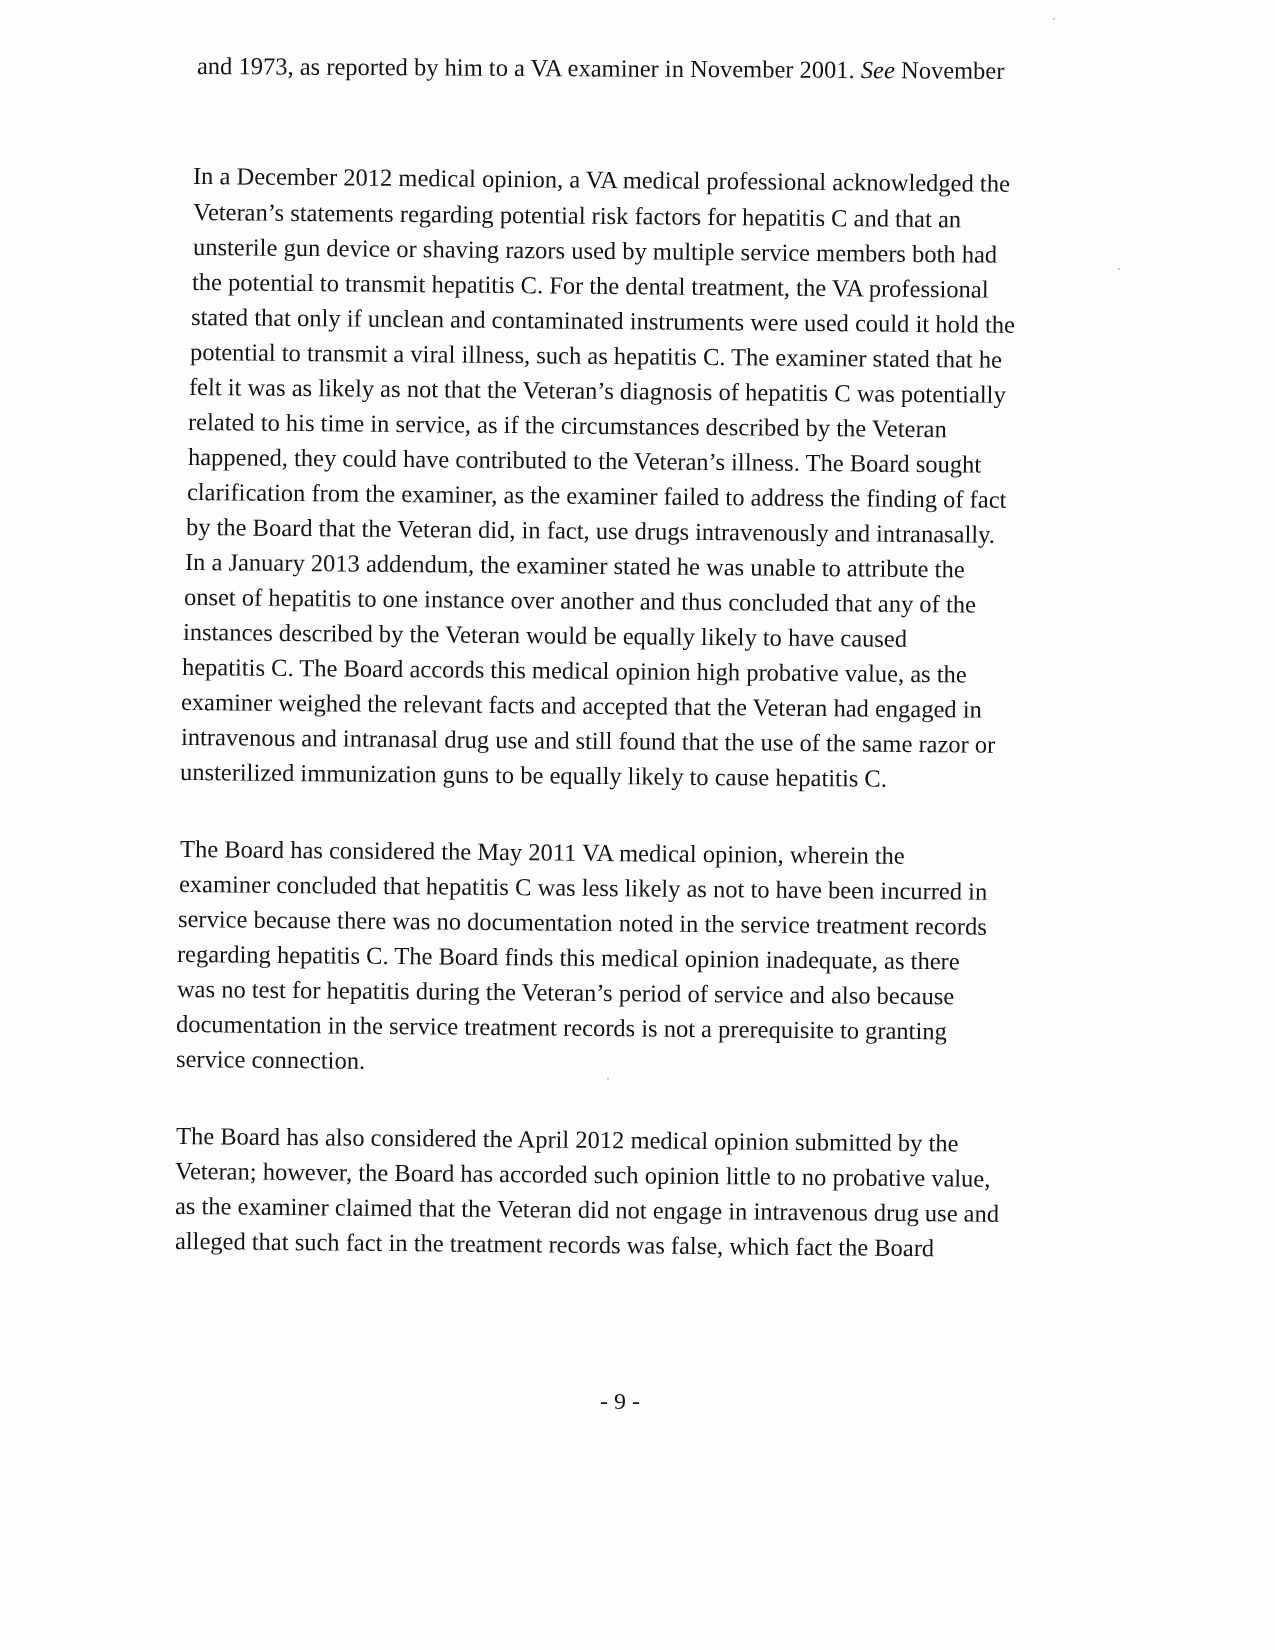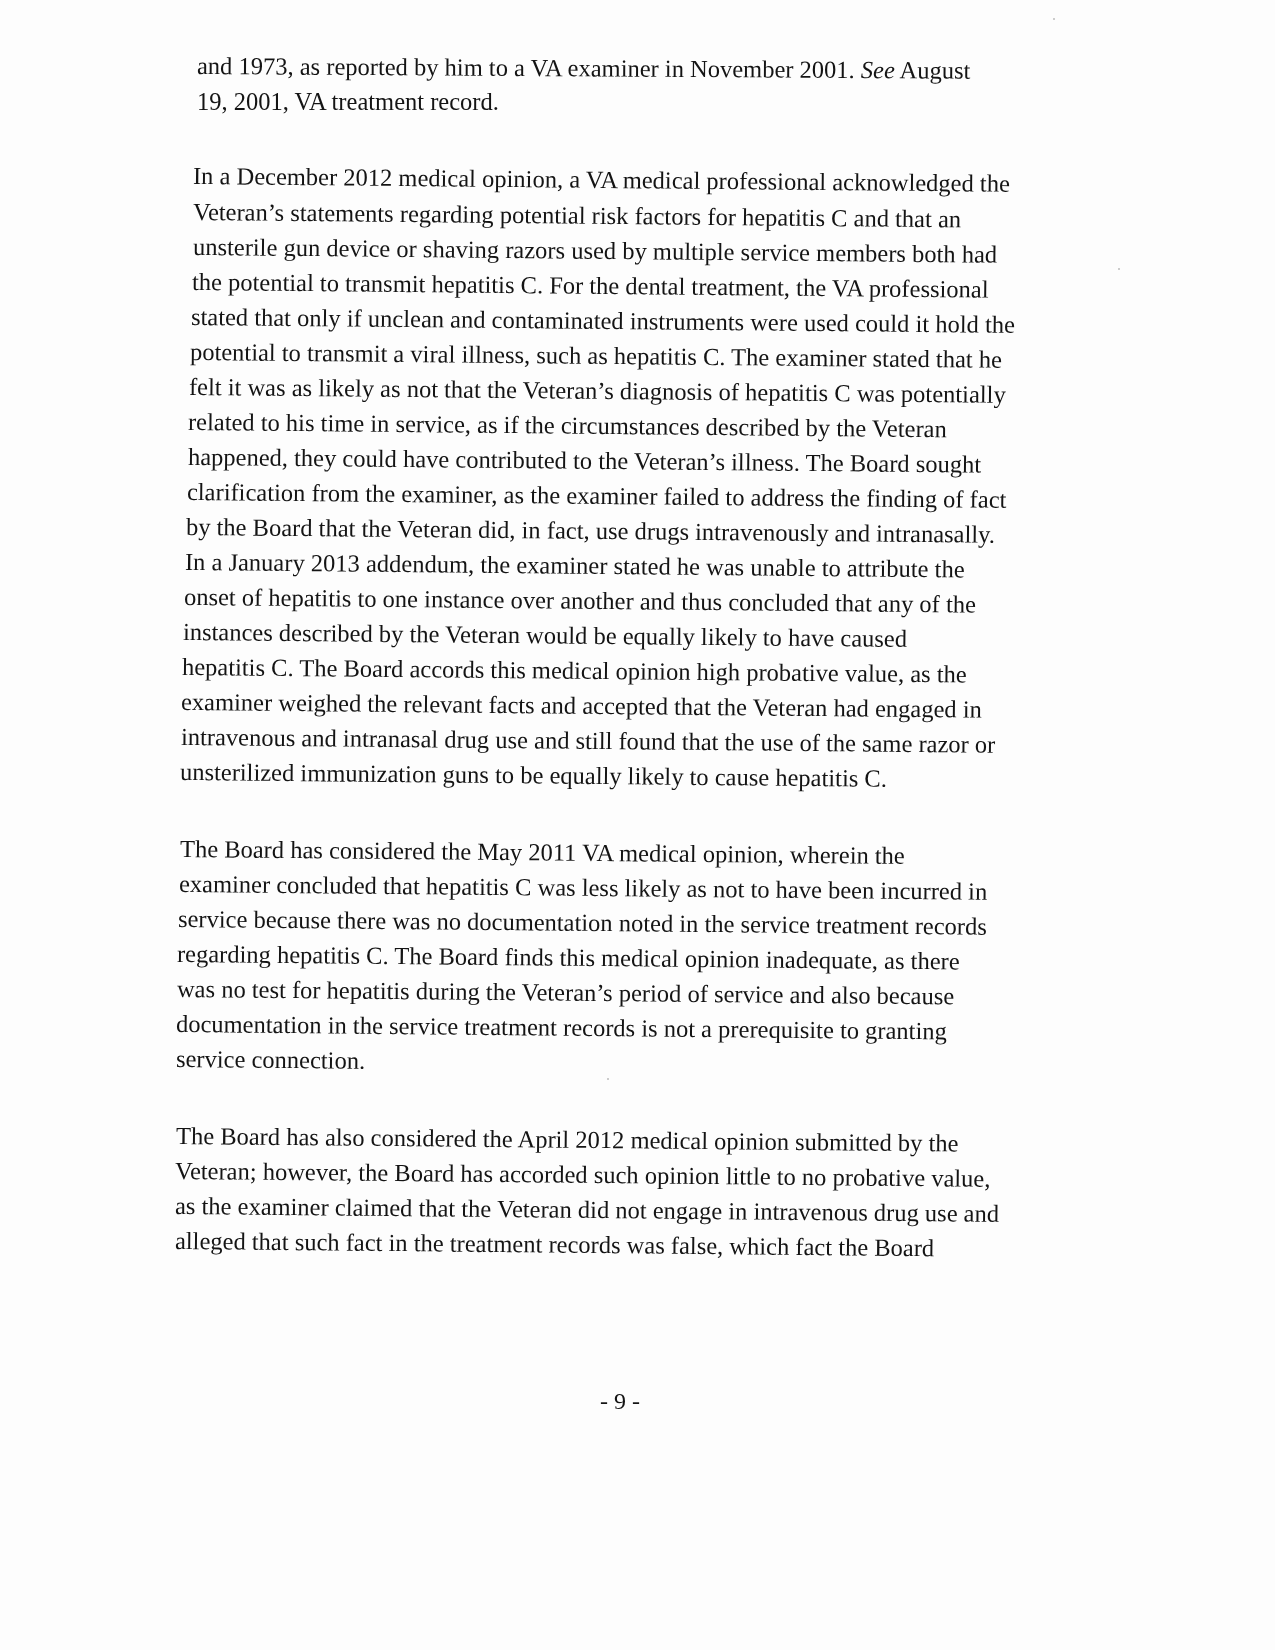--- a/index.html
+++ b/index.html
@@ -43,23 +43,22 @@
       background: #bbb;
       border-radius: 1px;
     }
   </style>
 </head>
 <body>
 
 <div class="page">
 
   <div class="line" style="left:197px; top:50px; transform: rotate(0.35deg) scaleX(1.0);">
-    <span>and 1973, as reported by him to a VA examiner in November 2001.  </span><em>See</em><span> August</span>
+    <span>and 1973, as reported by him to a VA examiner in November 2001.  </span><em>See</em><span> November</span>
   </div>
-  <div class="line" style="left:197px; top:86px;">19, 2001, VA treatment record.</div>
 
   <div class="line" style="left:193px; top:160px; transform: rotate(0.55deg);">In a December 2012 medical opinion, a VA medical professional acknowledged the</div>
   <div class="line" style="left:193px; top:196px; transform: rotate(0.55deg);">Veteran’s statements regarding potential risk factors for hepatitis C and that an</div>
   <div class="line" style="left:193px; top:231px; transform: rotate(0.55deg);">unsterile gun device or shaving razors used by multiple service members both had</div>
   <div class="line" style="left:192px; top:266px; transform: rotate(0.55deg);">the potential to transmit hepatitis C.  For the dental treatment, the VA professional</div>
   <div class="line" style="left:191px; top:301px; transform: rotate(0.55deg);">stated that only if unclean and contaminated instruments were used could it hold the</div>
   <div class="line" style="left:190px; top:336px; transform: rotate(0.55deg);">potential to transmit a viral illness, such as hepatitis C.  The examiner stated that he</div>
   <div class="line" style="left:189px; top:371px; transform: rotate(0.55deg);">felt it was as likely as not that the Veteran’s diagnosis of hepatitis C was potentially</div>
   <div class="line" style="left:188px; top:406px; transform: rotate(0.55deg);">related to his time in service, as if the circumstances described by the Veteran</div>
   <div class="line" style="left:188px; top:441px; transform: rotate(0.55deg);">happened, they could have contributed to the Veteran’s illness.  The Board sought</div>

